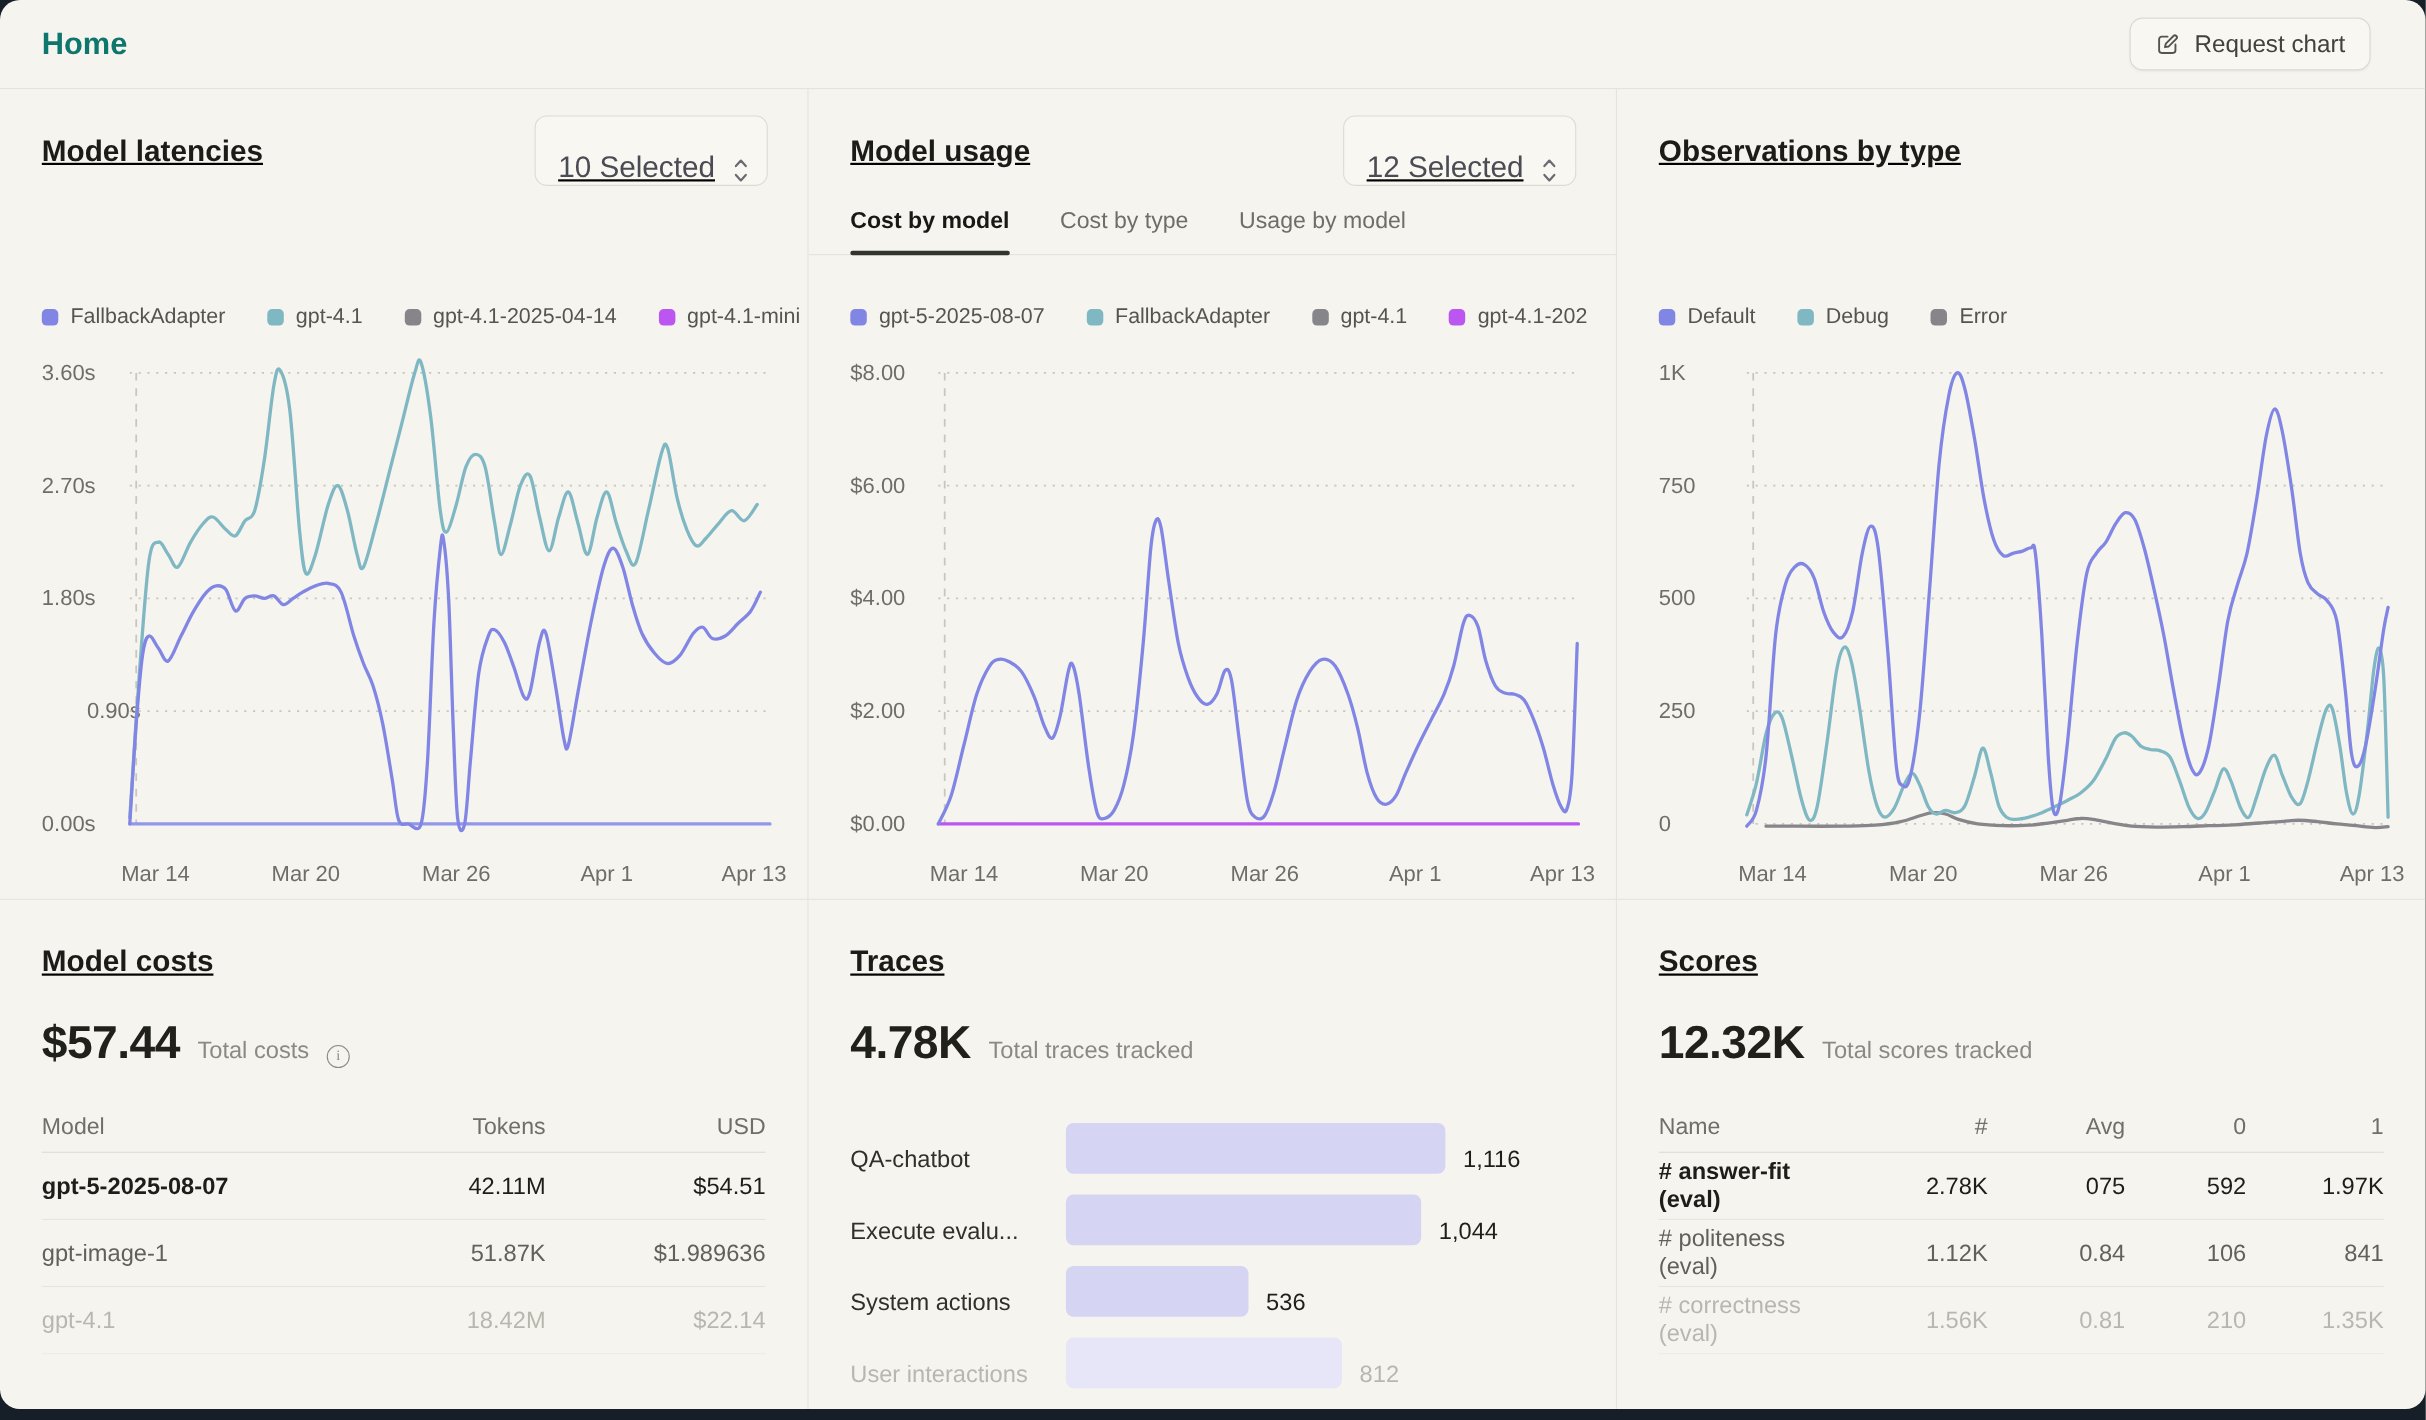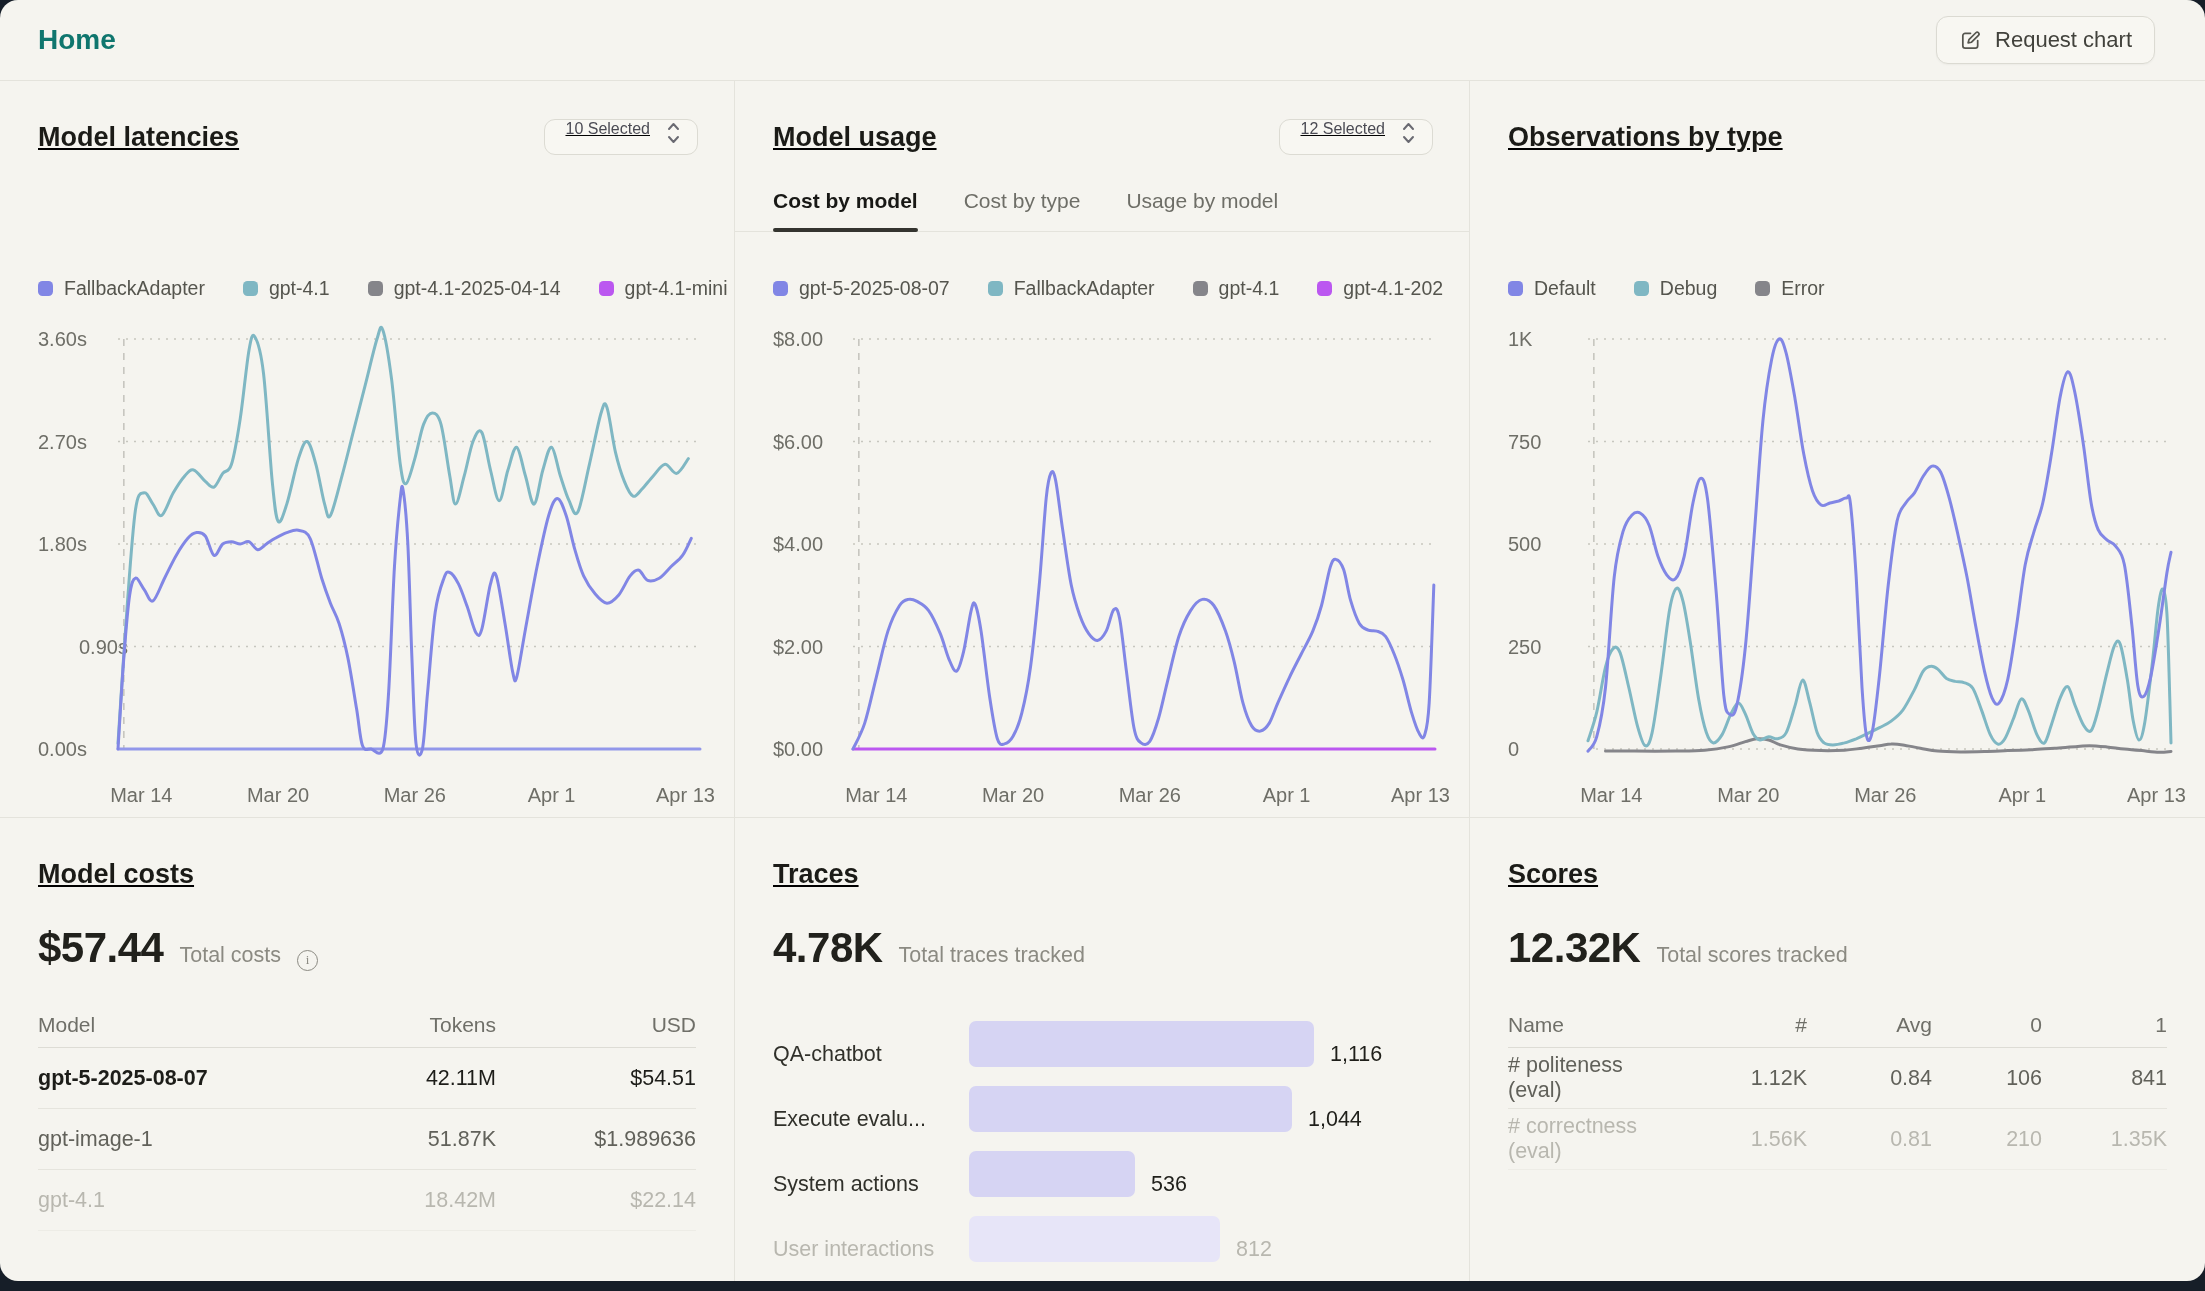--- a/index.html
+++ b/index.html
@@ -8,21 +8,21 @@
   .hdr { height:81px; border-bottom:1px solid #e4e3dc; display:flex; align-items:center; justify-content:space-between; padding:0 50px 0 38px; }
   .hdr-title { font-size:28px; font-weight:700; color:#0f766e; }
   .req-btn { display:flex; align-items:center; gap:13px; height:48px; padding:0 22px; border:1px solid #dbdad2; border-radius:12px; background:#f8f7f2; font-size:22px; color:#42423c; cursor:pointer; box-shadow:0 1px 2px rgba(0,0,0,.04); }
   .req-btn svg { width:23px; height:23px; stroke:#55554e; }
   .grid { position:absolute; top:81px; left:0; right:0; bottom:0; display:grid; grid-template-columns:1fr 1fr 1fr; grid-template-rows:737px auto; }
   .panel { position:relative; border-right:1px solid #e4e3dc; border-bottom:1px solid #e4e3dc; overflow:hidden; }
   .panel.last-col { border-right:none; }
   .panel.bottom { border-bottom:none; }
   .p-head { display:flex; justify-content:space-between; align-items:center; padding:30px 36px 0 38px; height:82px;text-decoration:underline; }
   .p-title { font-size:27px; font-weight:700; color:#1b1b17; }
-  .selector { display:flex; align-items:flex-start; gap:16px; height:36px; padding:0 16px 0 20px; border:1px solid #dcdbd3; border-radius:11px; font-size:16px; color:#4b4b54; background:#f8f7f2; cursor:pointer; }
+  .selector { display:flex; align-items:flex-end; gap:16px; height:64px; padding:0 16px 0 20px; border:1px solid #dcdbd3; border-radius:11px; font-size:27px; color:#4b4b54; background:#f8f7f2; cursor:pointer; }
   .selector svg { width:15px; height:26px; stroke:#6a6a72; }
   .tabs { margin:26px 0 0 0; padding:0 38px; border-bottom:1px solid #e4e3dc; display:flex; gap:46px; }
   .tab { font-size:21px; color:#6e6e67; padding-bottom:18px; position:relative; cursor:pointer; white-space:nowrap; }
   .tab.active { color:#181815; font-weight:700; }
   .tab.active::after { content:''; position:absolute; left:0; right:0; bottom:-1px; height:4px; background:#34342f; border-radius:2px; }
   .legend { position:absolute; top:196px; left:38px; right:30px; display:flex; gap:38px; align-items:center; }
   .leg-item { display:flex; align-items:center; gap:11px; font-size:19.5px; color:#55554e; cursor:pointer; white-space:nowrap; }
   .leg-sw { width:15px; height:15px; border-radius:4.5px; flex:0 0 auto; }
   .chart { position:absolute; left:38px; right:34px; top:252px; height:474px; }
   .ylab { position:absolute; left:0; width:72px; font-size:20px; color:#6e6e67; line-height:22px; }
@@ -312,20 +312,27 @@
         <span class="big-cap">Total scores tracked</span>
       </div>
       <div class="tbl">
           <div class="trow-h scores-g">
             <div>Name</div>
             <div class="num">#</div>
             <div class="num">Avg</div>
             <div class="num">0</div>
             <div class="num">1</div>
           </div>
+          <div class="trow scores-g shade-0">
+            <div class="c0"># answer-fit (eval)</div>
+            <div class="num">2.78K</div>
+            <div class="num">075</div>
+            <div class="num">592</div>
+            <div class="num">1.97K</div>
+          </div>
           <div class="trow scores-g shade-1">
             <div class=""># politeness (eval)</div>
             <div class="num">1.12K</div>
             <div class="num">0.84</div>
             <div class="num">106</div>
             <div class="num">841</div>
           </div>
           <div class="trow scores-g shade-2">
             <div class=""># correctness (eval)</div>
             <div class="num">1.56K</div>

